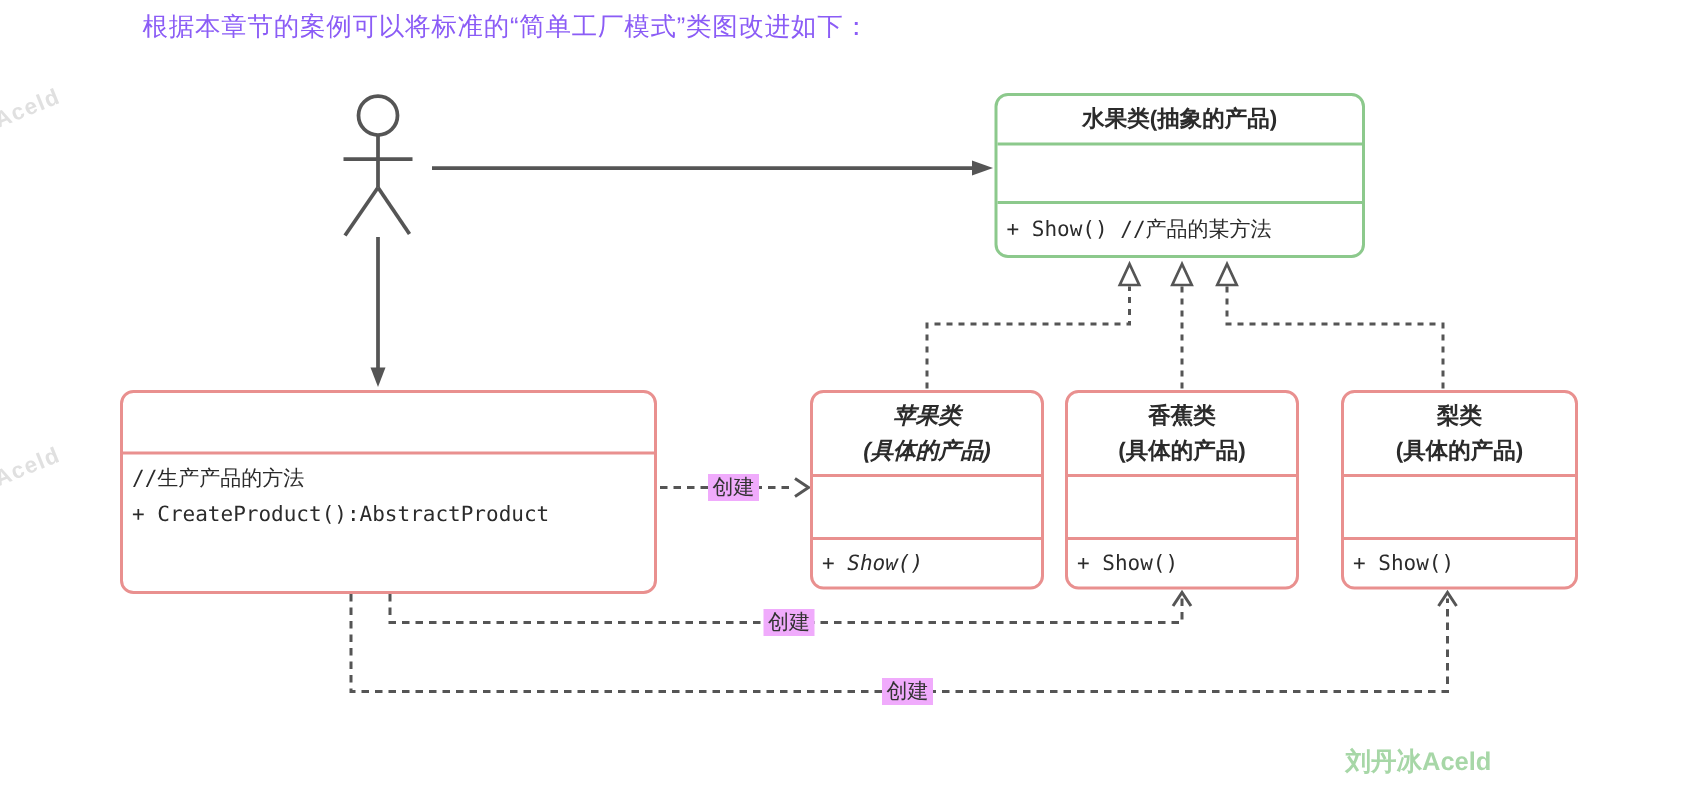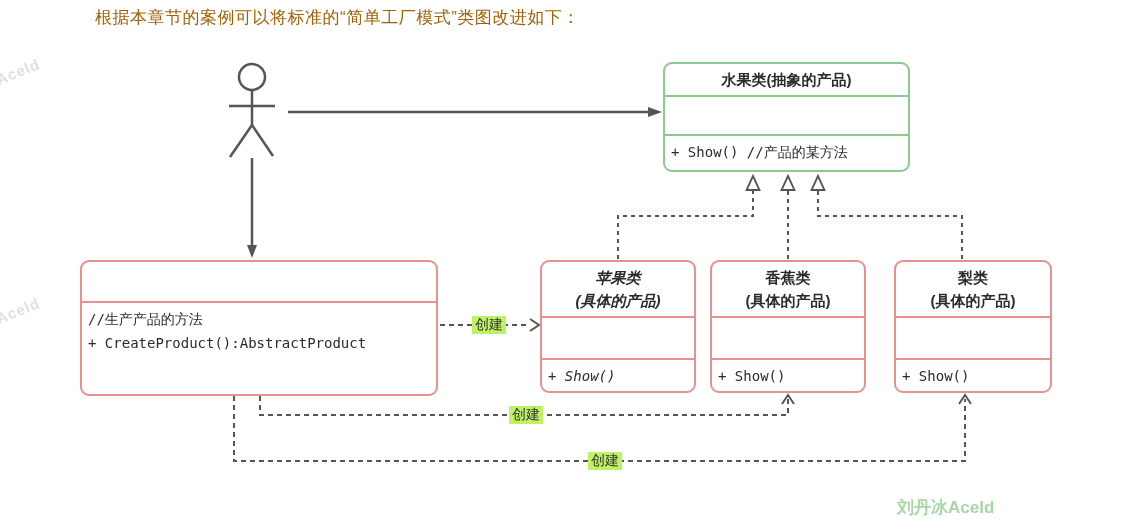--- a/index.html
+++ b/index.html
@@ -1,38 +1,38 @@
 <!DOCTYPE html>
 <html><head>
 <meta charset="utf-8">
 <style>
   html,body{margin:0;padding:0;background:#fff;}
   #canvas{
     position:relative;width:1125px;height:532px;background:#ffffff;overflow:hidden;
     font-family:"Liberation Sans","DejaVu Sans",sans-serif;color:#2b2b2b;
   }
   .page-title{
-    position:absolute;left:95px;top:6px;font-size:17px;letter-spacing:.5px;color:#a16207;
+    position:absolute;left:95px;top:6px;font-size:17px;letter-spacing:.5px;color:#8b5cf6;
   }
   svg.connectors{position:absolute;left:0;top:0;z-index:1;}
   .uml-box{
     position:absolute;z-index:2;background:#fff;border-radius:9px;box-sizing:border-box;
   }
   .uml-box.red{border:2px solid #e9908f;}
   .uml-box.green{border:2px solid #8cc98c;}
   .uml-box .comp{box-sizing:border-box;overflow:hidden;}
   .uml-box.red .comp{border-bottom:2px solid #e9908f;}
   .uml-box.green .comp{border-bottom:2px solid #8cc98c;}
   .uml-box .comp:last-child{border-bottom:none;}
   .comp.titlebar{display:flex;flex-direction:column;align-items:center;justify-content:center;
     font-weight:bold;font-size:15px;line-height:23px;}
   .mono{font-family:"DejaVu Sans Mono","Liberation Mono",monospace;}
   .comp.methods{font-size:14px;padding:4px 6px;display:flex;flex-direction:column;justify-content:center;}
   .edge-label{
-    position:absolute;z-index:3;transform:translate(-50%,-50%);background:#bef264;
+    position:absolute;z-index:3;transform:translate(-50%,-50%);background:#f0abfc;
     padding:0 3px;font-size:14px;color:#333;white-space:nowrap;
   }
   .wm-left{
     position:absolute;z-index:0;color:#e0e0e0;font-size:15px;font-weight:bold;
     transform:rotate(-22deg);letter-spacing:1px;white-space:nowrap;
   }
   .wm-signature{
     position:absolute;z-index:3;left:897px;top:496px;color:#a7d7a7;font-size:17px;font-weight:bold;
   }
 </style>

